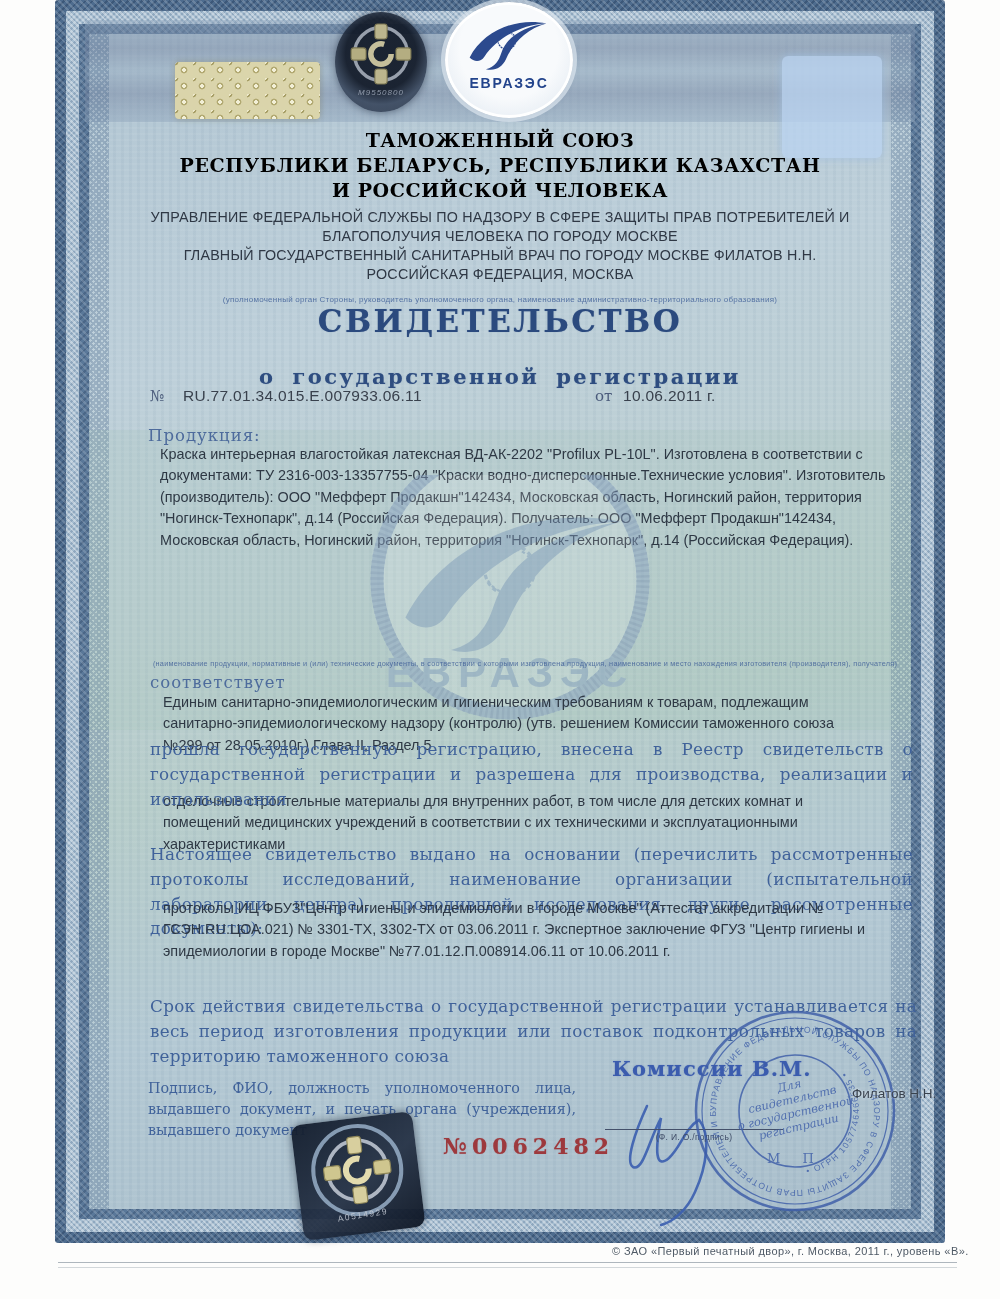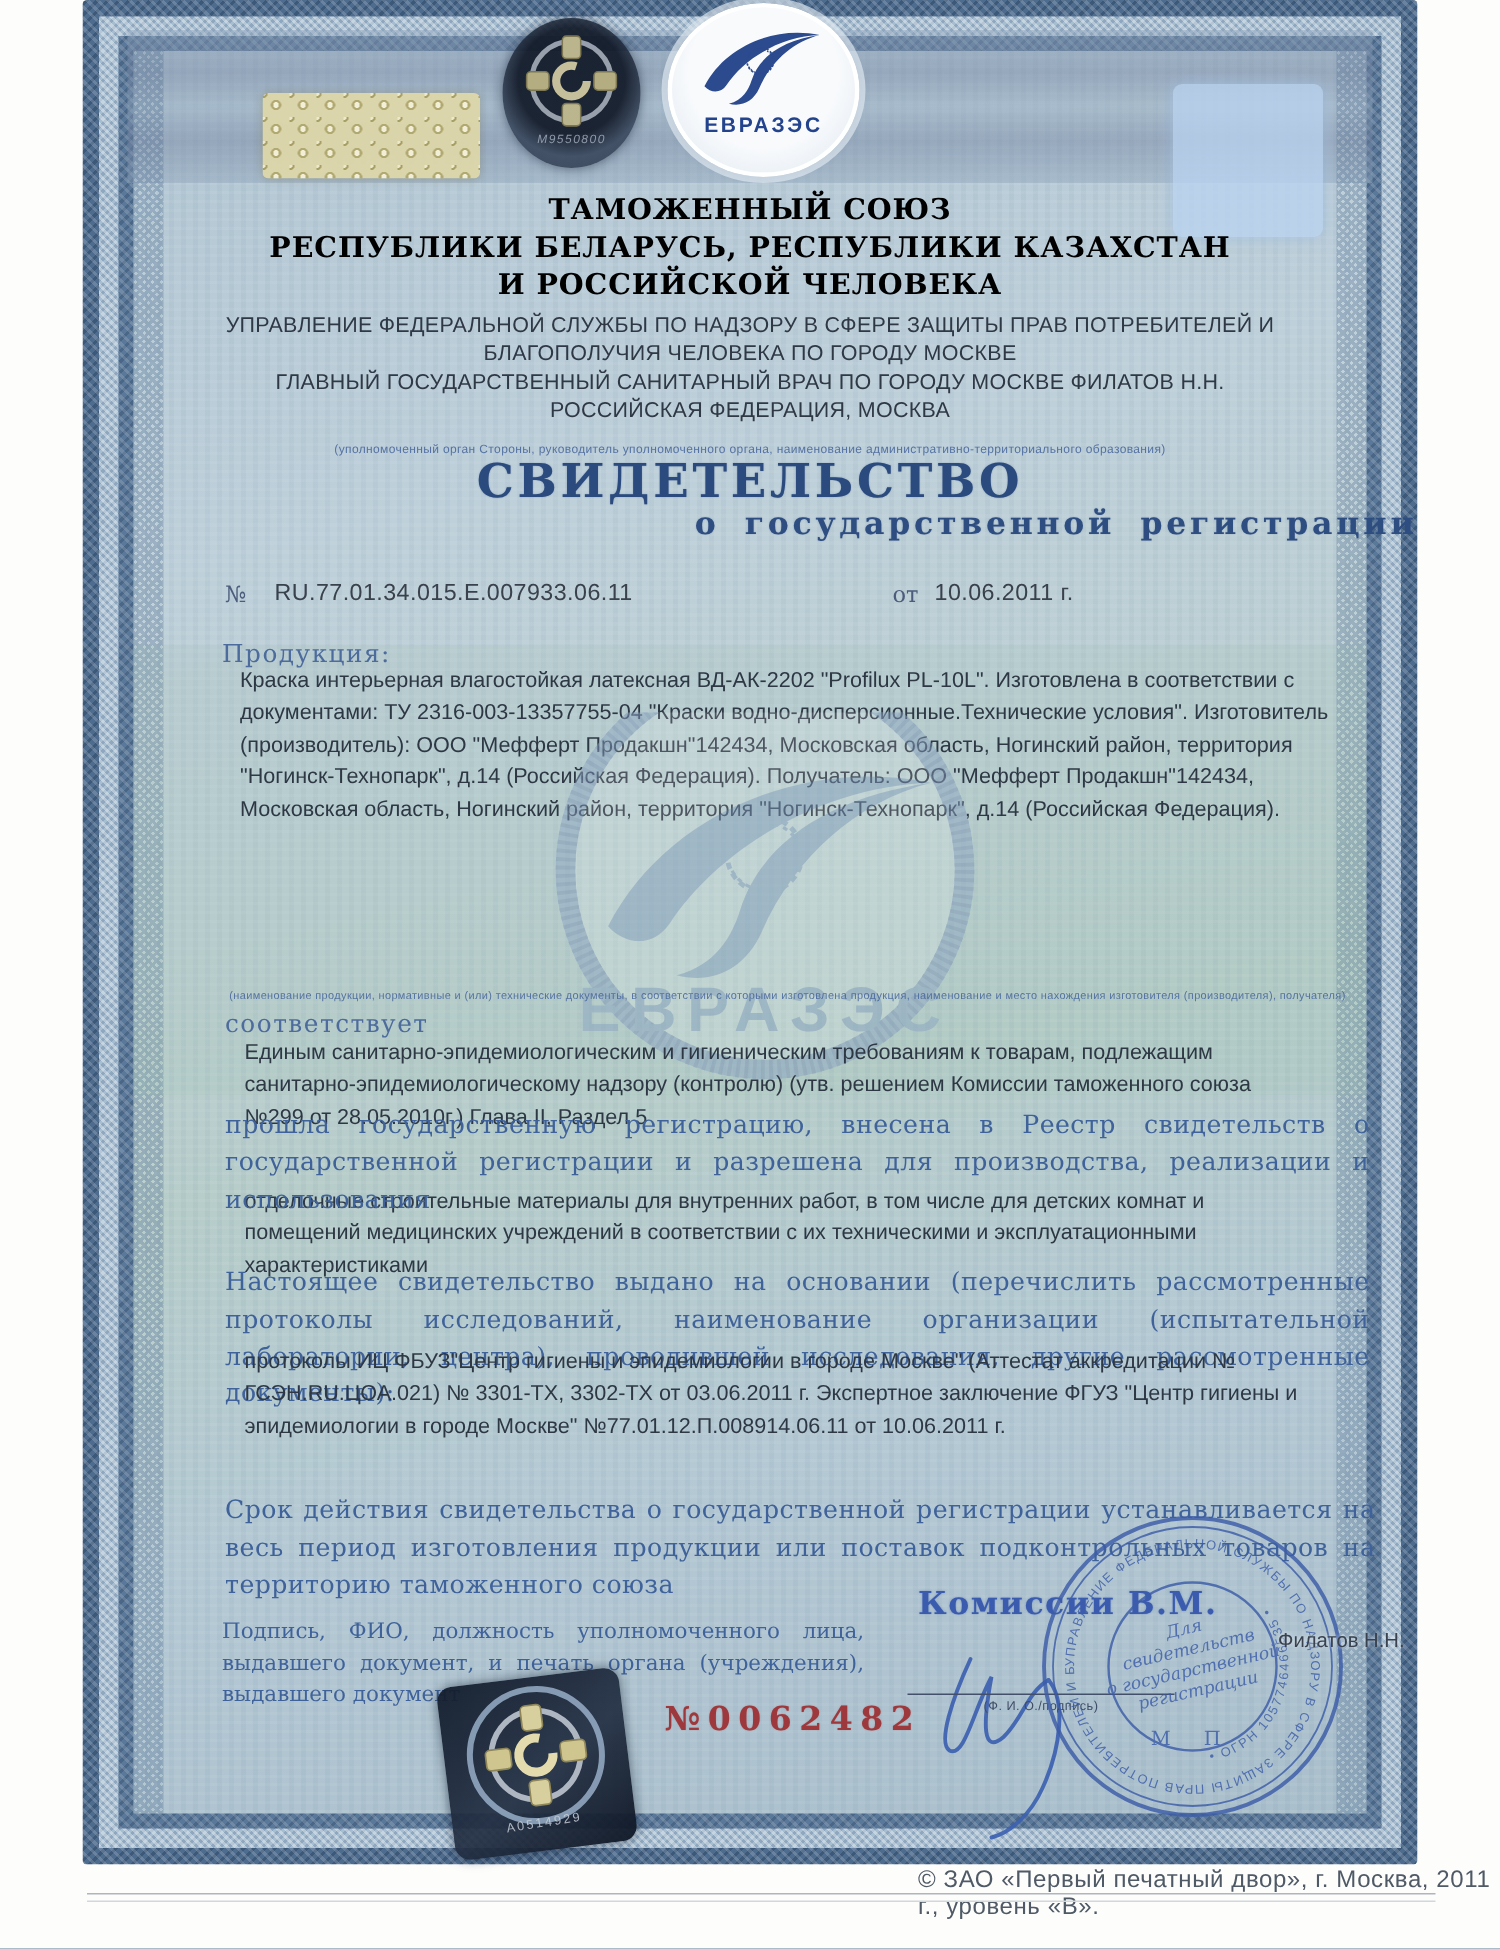--- a/index.html
+++ b/index.html
@@ -42,21 +42,21 @@
   .title-sub{font-family:"DejaVu Serif",serif;font-weight:bold;font-size:21px;letter-spacing:2.5px;word-spacing:7px;color:#2e4d80;text-shadow:0 0 1px rgba(43,74,126,.35);}
   .serif-label{font-family:"DejaVu Serif",serif;font-size:16.5px;color:#4d6b9c;letter-spacing:1px;}
   .sans-body{font-size:14.4px;line-height:21.4px;color:#2e3844;}
   .serif-blue{font-family:"DejaVu Serif",serif;font-size:16.8px;line-height:24.8px;color:#40629a;text-align:justify;letter-spacing:.3px;}
   .num-sans{font-size:15.5px;color:#39414d;letter-spacing:.3px;}
   .num-serif{font-family:"DejaVu Serif",serif;font-size:15px;color:#4c5c7c;}
   .sig-caption{font-family:"DejaVu Serif",serif;font-size:14.3px;line-height:20.8px;color:#40629a;text-align:justify;}
   .glinenko{font-family:"DejaVu Serif",serif;font-weight:bold;font-size:21px;color:#3b5cae;letter-spacing:1px;text-shadow:0 0 1.5px rgba(59,92,174,.5);}
   .filatov{font-size:13.5px;color:#39424e;text-shadow:0 0 3px rgba(235,242,248,.9);}
   .serial-red{font-family:"DejaVu Serif",serif;font-weight:bold;font-size:22px;color:#9d393d;letter-spacing:5px;text-shadow:0 0 1px rgba(157,57,61,.4);}
-  .footer-text{font-size:16px;color:#4f5a66;letter-spacing:.4px;}
+  .footer-text{font-size:11px;color:#4f5a66;letter-spacing:.4px;}
   .sig-line{border-top:1.3px solid #44506a;}
   .sig-line-label{font-size:8.5px;color:#3f4c66;text-align:center;padding-top:2px;letter-spacing:.3px;}
   
   .gold-patch{background-color:#ded7aa;border-radius:4px;opacity:.95;
     background-image:radial-gradient(circle 3px at 9px 8px,#f7f3d8 0 2px,#b3a96e 2px 3.4px,rgba(0,0,0,0) 3.6px),
                      radial-gradient(circle 3px at 0px 0px,#f2eccc 0 2px,#a89e62 2px 3.4px,rgba(0,0,0,0) 3.6px);
     background-size:18px 16px;box-shadow:0 0 6px rgba(120,110,60,.35);}
   .holo-top{border-radius:50%;
     background:radial-gradient(circle at 50% 42%,rgba(16,24,38,.92) 0 48%,rgba(52,66,88,.85) 68%,rgba(30,40,58,.8) 100%);
     box-shadow:0 0 8px rgba(10,20,40,.5);}
@@ -135,21 +135,21 @@
       <div class="serif-head">ТАМОЖЕННЫЙ СОЮЗ</div>
       <div class="serif-head">РЕСПУБЛИКИ БЕЛАРУСЬ, РЕСПУБЛИКИ КАЗАХСТАН</div>
       <div class="serif-head">И РОССИЙСКОЙ ЧЕЛОВЕКА</div>
       <div class="agency" style="max-width:724px;margin:5px auto 0;">УПРАВЛЕНИЕ ФЕДЕРАЛЬНОЙ СЛУЖБЫ ПО НАДЗОРУ В СФЕРЕ ЗАЩИТЫ ПРАВ ПОТРЕБИТЕЛЕЙ И БЛАГОПОЛУЧИЯ ЧЕЛОВЕКА ПО ГОРОДУ МОСКВЕ</div>
       <div class="agency" style="max-width:724px;margin:0 auto;">ГЛАВНЫЙ ГОСУДАРСТВЕННЫЙ САНИТАРНЫЙ ВРАЧ ПО ГОРОДУ МОСКВЕ ФИЛАТОВ Н.Н.</div>
       <div class="agency" style="max-width:724px;margin:0 auto;">РОССИЙСКАЯ ФЕДЕРАЦИЯ, МОСКВА</div>
     </div>
     <div class="abs fineprint" style="left:60px;right:60px;top:280px;text-align:center;margin-top:15px;">(уполномоченный орган Стороны, руководитель уполномоченного органа, наименование административно-территориального образования)</div>
 
     <div class="abs title-main" style="left:0;right:0;top:303px;text-align:center;">СВИДЕТЕЛЬСТВО</div>
-    <div class="abs title-sub" style="left:0;right:0;top:336px;text-align:right;">о государственной регистрации</div>
+    <div class="abs title-sub" style="left:0;right:0;top:364px;text-align:center;">о государственной регистрации</div>
 
     <div class="abs num-serif" style="left:95px;top:387px;">№</div>
     <div class="abs num-sans" style="left:128px;top:387px;">RU.77.01.34.015.Е.007933.06.11</div>
     <div class="abs num-serif" style="left:540px;top:387px;">от</div>
     <div class="abs num-sans" style="left:568px;top:387px;">10.06.2011 г.</div>
 
     <div class="abs serif-label" style="left:93px;top:426px;">Продукция:</div>
     <div class="abs sans-body" style="left:105px;top:444px;width:748px;">Краска интерьерная влагостойкая латексная ВД-АК-2202 "Profilux PL-10L". Изготовлена в соответствии с документами: ТУ 2316-003-13357755-04 "Краски водно-дисперсионные.Технические условия". Изготовитель (производитель): ООО "Мефферт Продакшн"142434, Московская область, Ногинский район, территория "Ногинск-Технопарк", д.14 (Российская Федерация).  Получатель: ООО "Мефферт Продакшн"142434, Московская область, Ногинский район, территория "Ногинск-Технопарк", д.14 (Российская Федерация).</div>
 
     <svg class="abs" style="left:285px;top:475px;opacity:.5;" width="340" height="270" viewBox="0 0 340 270">

